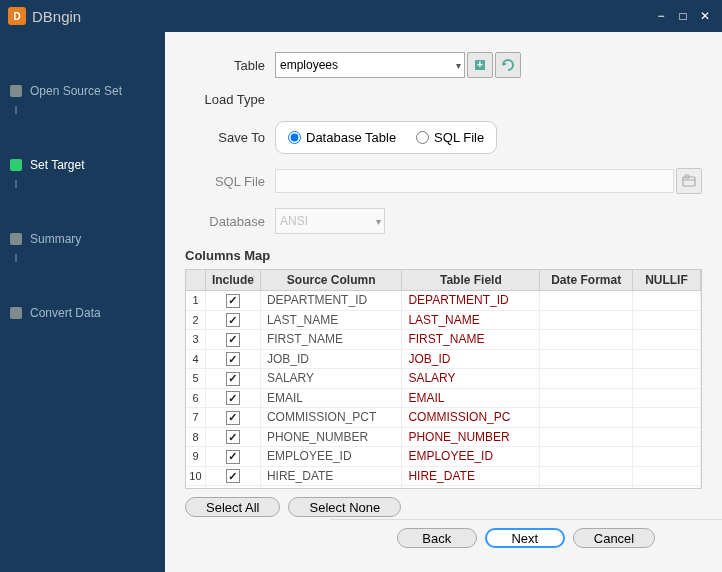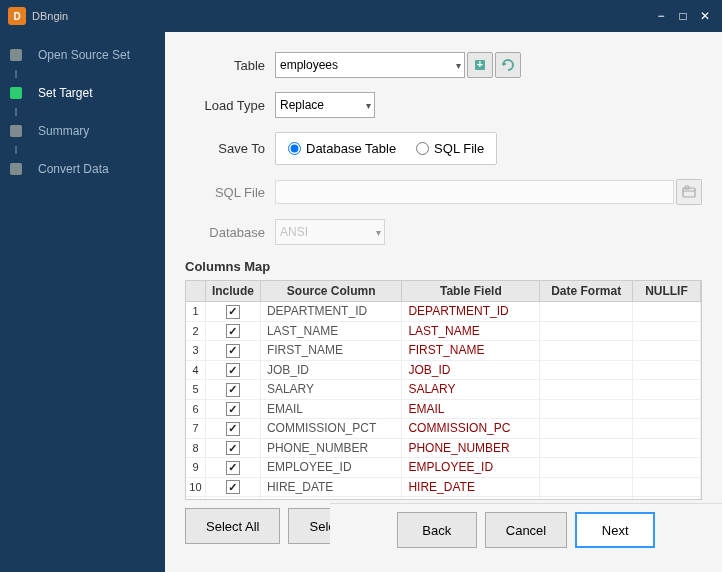--- a/index.html
+++ b/index.html
@@ -32,21 +32,21 @@
       background: #e67e22;
       border-radius: 3px;
       display: flex;
       align-items: center;
       justify-content: center;
       font-size: 10px;
       font-weight: bold;
       color: white;
     }
     .title-text {
-      font-size: 11px;
+      font-size: 15px;
       color: #ccc;
     }
     .title-controls {
       display: flex;
       gap: 4px;
     }
     .title-btn {
       width: 18px;
       height: 18px;
       background: transparent;
@@ -69,21 +69,22 @@
       background: #1a3a5c;
       padding: 8px 0;
     }
     .sidebar-item {
       display: flex;
       align-items: center;
       padding: 8px 10px;
       color: #a0b8cc;
       cursor: pointer;
       font-size: 12px;
-      gap: 16px;
+      gap: 8px;
+      margin-top: 36px;
     }
     .sidebar-item.active {
       color: white;
     }
     .sidebar-indicator {
       width: 12px;
       height: 12px;
       border-radius: 2px;
       flex-shrink: 0;
     }
@@ -166,21 +167,21 @@
       border-radius: 2px;
     }
 
     .save-to-group {
       display: flex;
       align-items: center;
       gap: 20px;
       border: 1px solid #ccc;
       background: white;
       padding: 8px 12px;
-      border-radius: 2px;
+      border-radius: 9px;
     }
     .radio-option {
       display: flex;
       align-items: center;
       gap: 5px;
       cursor: pointer;
       font-size: 13px;
     }
     .radio-option input[type="radio"] {
       margin: 0;
@@ -270,27 +271,27 @@
       justify-content: center;
       cursor: pointer;
     }
     .checkbox-styled.checked::after {
       content: '✓';
       font-size: 11px;
       color: #222;
       font-weight: bold;
     }
     .btn {
-      height: 36px;
+      height: 20px;
       padding: 0 20px;
       border: 1px solid #aaa;
       background: #e8e8e8;
       cursor: pointer;
       font-size: 13px;
-      border-radius: 0;
+      border-radius: 10px;
       min-width: 80px;
     }
     .btn.primary {
       background: white;
       border: 2px solid #3399ff;
       font-weight: 500;
     }
 
     .footer-bar {
       display: flex;
@@ -373,27 +374,20 @@
           <svg width="14" height="14" viewBox="0 0 14 14">
               <path d="M2,7 A5,5 0 1,1 7,12" stroke="#5a9" stroke-width="2" fill="none"></path>
               <polygon points="2,4 2,8 6,6" fill="#5a9"></polygon>
             </svg>
         </button>
       </div>
     </div>
 
     <div class="form-row">
       <div class="form-label">Load Type</div>
-      <div class="select-wrapper">
-        <select class="select-control load-select">
-          <option>Replace</option>
-          <option>Append</option>
-          <option>Truncate</option>
-        </select>
-      </div>
     </div>
 
     <div class="form-row">
       <div class="form-label">Save To</div>
       <div class="save-to-group">
         <label class="radio-option">
           <input type="radio" name="saveto" checked="" style="">
           <span>Database Table</span>
         </label>
         <label class="radio-option">
@@ -556,18 +550,18 @@
       </div>
 
       <div class="select-btns-row">
         <button class="btn">Select All</button>
         <button class="btn">Select None</button>
       </div>
     </div>
 
     <div class="footer-bar">
       <button class="btn">Back</button>
+      <button class="btn primary">Next</button>
       <button class="btn">Cancel</button>
-      <button class="btn primary">Next</button>
     </div>
 
   </div>
 </div>
 
 </body></html>

